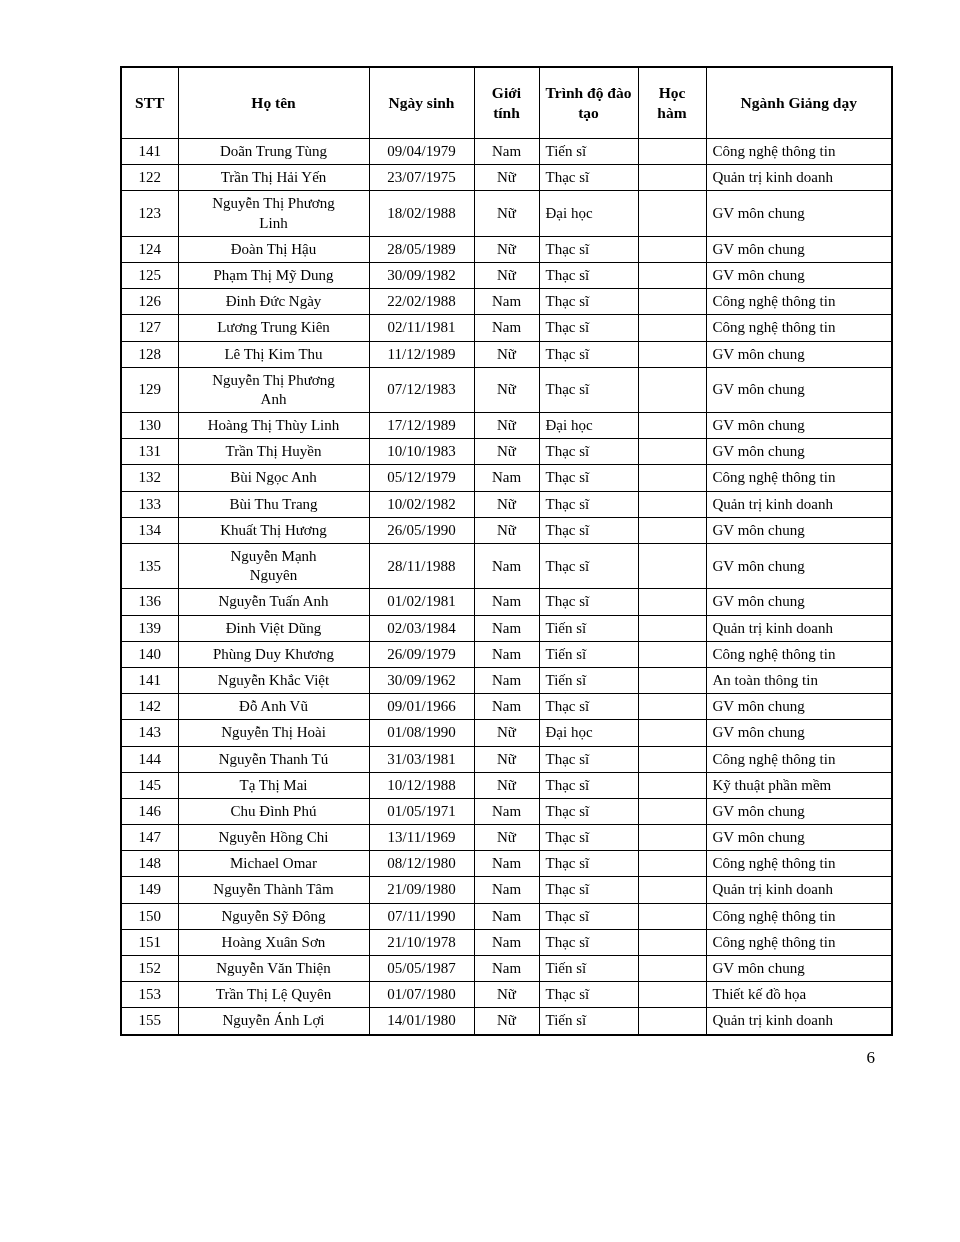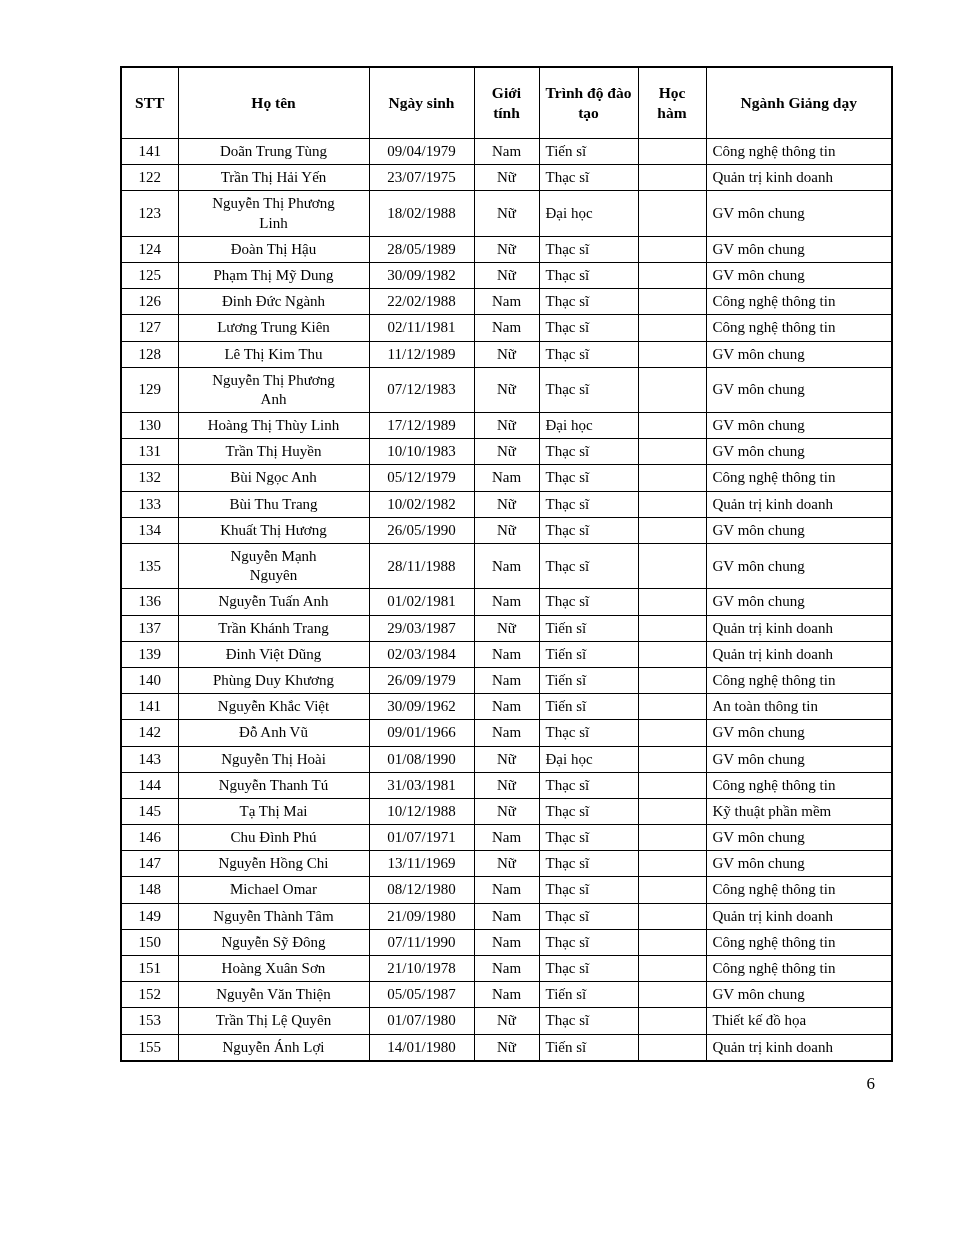--- a/index.html
+++ b/index.html
@@ -131,21 +131,21 @@
           <td class="col-stt">125</td>
           <td class="col-name">Phạm Thị Mỹ Dung</td>
           <td class="col-dob">30/09/1982</td>
           <td class="col-gender">Nữ</td>
           <td class="col-degree">Thạc sĩ</td>
           <td class="col-title"></td>
           <td class="col-field">GV môn chung</td>
         </tr>
         <tr>
           <td class="col-stt">126</td>
-          <td class="col-name">Đinh Đức Ngành</td>
+          <td class="col-name">Đinh Đức Ngày</td>
           <td class="col-dob">22/02/1988</td>
           <td class="col-gender">Nam</td>
           <td class="col-degree">Thạc sĩ</td>
           <td class="col-title"></td>
           <td class="col-field">Công nghệ thông tin</td>
         </tr>
         <tr>
           <td class="col-stt">127</td>
           <td class="col-name">Lương Trung Kiên</td>
           <td class="col-dob">02/11/1981</td>
@@ -231,29 +231,20 @@
         <tr>
           <td class="col-stt">136</td>
           <td class="col-name">Nguyễn Tuấn Anh</td>
           <td class="col-dob">01/02/1981</td>
           <td class="col-gender">Nam</td>
           <td class="col-degree">Thạc sĩ</td>
           <td class="col-title"></td>
           <td class="col-field">GV môn chung</td>
         </tr>
         <tr>
-          <td class="col-stt">137</td>
-          <td class="col-name">Trần Khánh Trang</td>
-          <td class="col-dob">29/03/1987</td>
-          <td class="col-gender">Nữ</td>
-          <td class="col-degree">Tiến sĩ</td>
-          <td class="col-title"></td>
-          <td class="col-field">Quản trị kinh doanh</td>
-        </tr>
-        <tr>
           <td class="col-stt">139</td>
           <td class="col-name">Đinh Việt Dũng</td>
           <td class="col-dob">02/03/1984</td>
           <td class="col-gender">Nam</td>
           <td class="col-degree">Tiến sĩ</td>
           <td class="col-title"></td>
           <td class="col-field">Quản trị kinh doanh</td>
         </tr>
         <tr>
           <td class="col-stt">140</td>
@@ -305,21 +296,21 @@
           <td class="col-name">Tạ Thị Mai</td>
           <td class="col-dob">10/12/1988</td>
           <td class="col-gender">Nữ</td>
           <td class="col-degree">Thạc sĩ</td>
           <td class="col-title"></td>
           <td class="col-field">Kỹ thuật phần mềm</td>
         </tr>
         <tr>
           <td class="col-stt">146</td>
           <td class="col-name">Chu Đình Phú</td>
-          <td class="col-dob">01/07/1971</td>
+          <td class="col-dob">01/05/1971</td>
           <td class="col-gender">Nam</td>
           <td class="col-degree">Thạc sĩ</td>
           <td class="col-title"></td>
           <td class="col-field">GV môn chung</td>
         </tr>
         <tr>
           <td class="col-stt">147</td>
           <td class="col-name">Nguyễn Hồng Chi</td>
           <td class="col-dob">13/11/1969</td>
           <td class="col-gender">Nữ</td>

